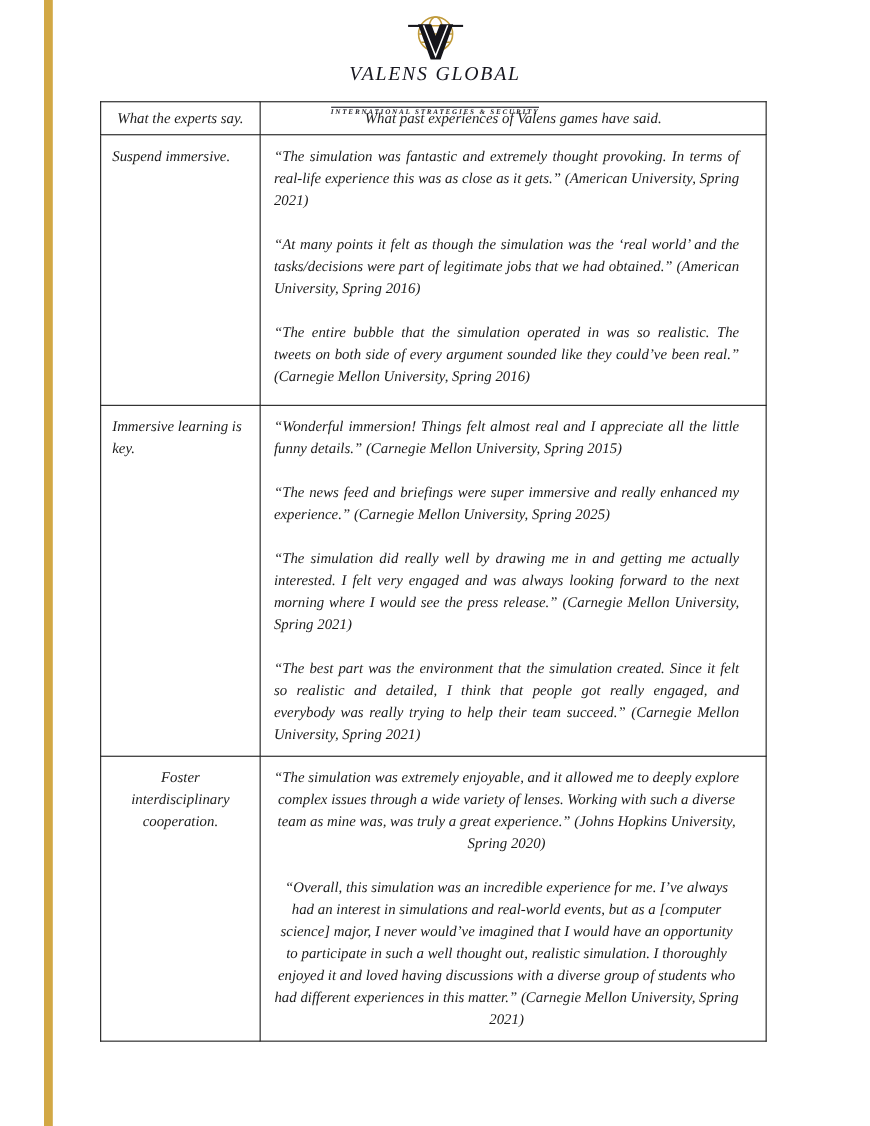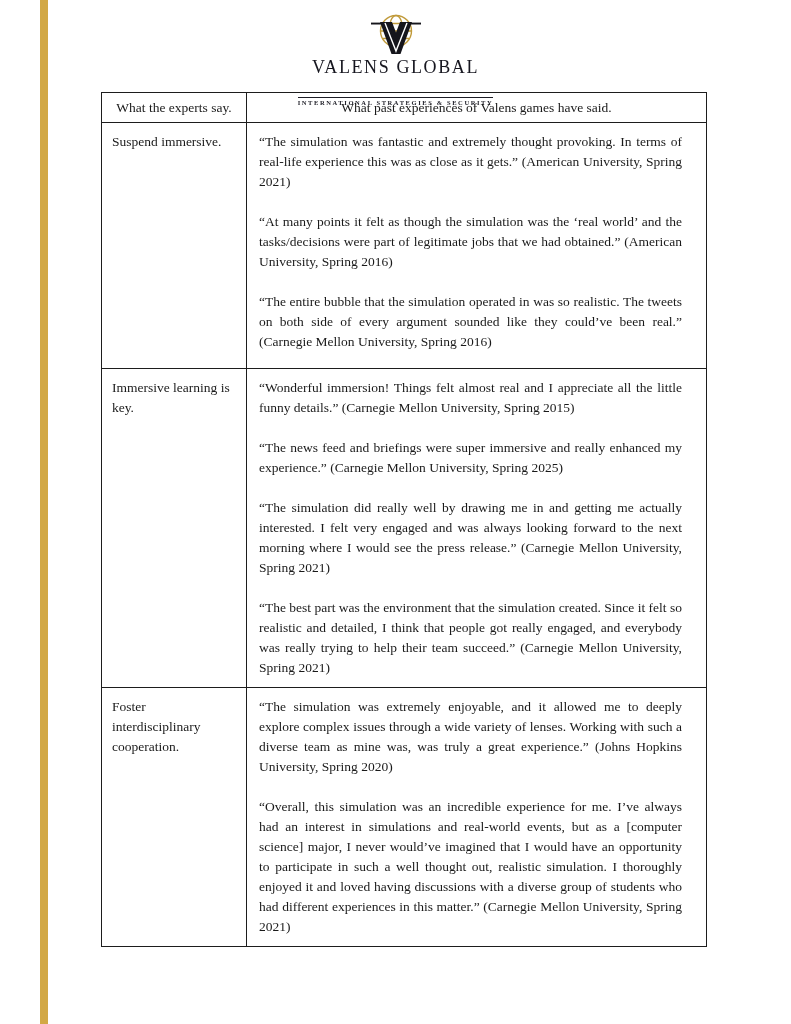--- a/index.html
+++ b/index.html
@@ -3,20 +3,21 @@
 <meta charset="utf-8">
 <style>
   html,body{margin:0;padding:0;background:#ffffff;}
   .page{
     position:relative;
     width:791px;height:1024px;
     background:#ffffff;
     overflow:hidden;
     font-family:"Liberation Serif","DejaVu Serif",serif;
     color:#1a1a1a;
+    font-style:italic;
   }
   .gold-bar{
     position:absolute;
     left:40px;top:0;
     width:8px;height:1024px;
     background:#d2a845;
   }
   .logo{
     position:absolute;
     left:0;top:12px;
@@ -37,21 +38,21 @@
     margin-top:3px;
     padding-top:2px;
     border-top:1.5px solid #1b1b24;
     font-size:6.5px;
     letter-spacing:1.6px;
     color:#23232c;
     font-weight:700;
   }
   table.testimonials{
     position:absolute;
-    left:101px;top:92px;
+    left:91px;top:92px;
     width:605px;
     border-collapse:collapse;
     table-layout:fixed;
   }
   table.testimonials col.c1{width:145px;}
   table.testimonials col.c2{width:460px;}
   table.testimonials th,
   table.testimonials td{
     border:1.5px solid #1d1d1d;
     font-size:13.5px;
@@ -73,21 +74,21 @@
   td.quotes{
     vertical-align:top;
     padding:9px 12px;
     line-height:20px;
     text-align:justify;
   }
   td.quotes p{margin:0 12px 20px 0;}
   td.quotes p:last-child{margin-bottom:0;}
   tr.r0 td{height:246px;}
   tr.r1 td{height:292px;}
-  tr.r2 td{height:235px;}
+  tr.r2 td{height:235px;text-align:center;}
 </style>
 </head>
 <body>
 
 <div class="page">
 
   <div class="gold-bar"></div>
 
   <header class="logo">
     <svg class="logo-icon" width="58" height="44" viewBox="0 0 58 44" aria-hidden="true">

